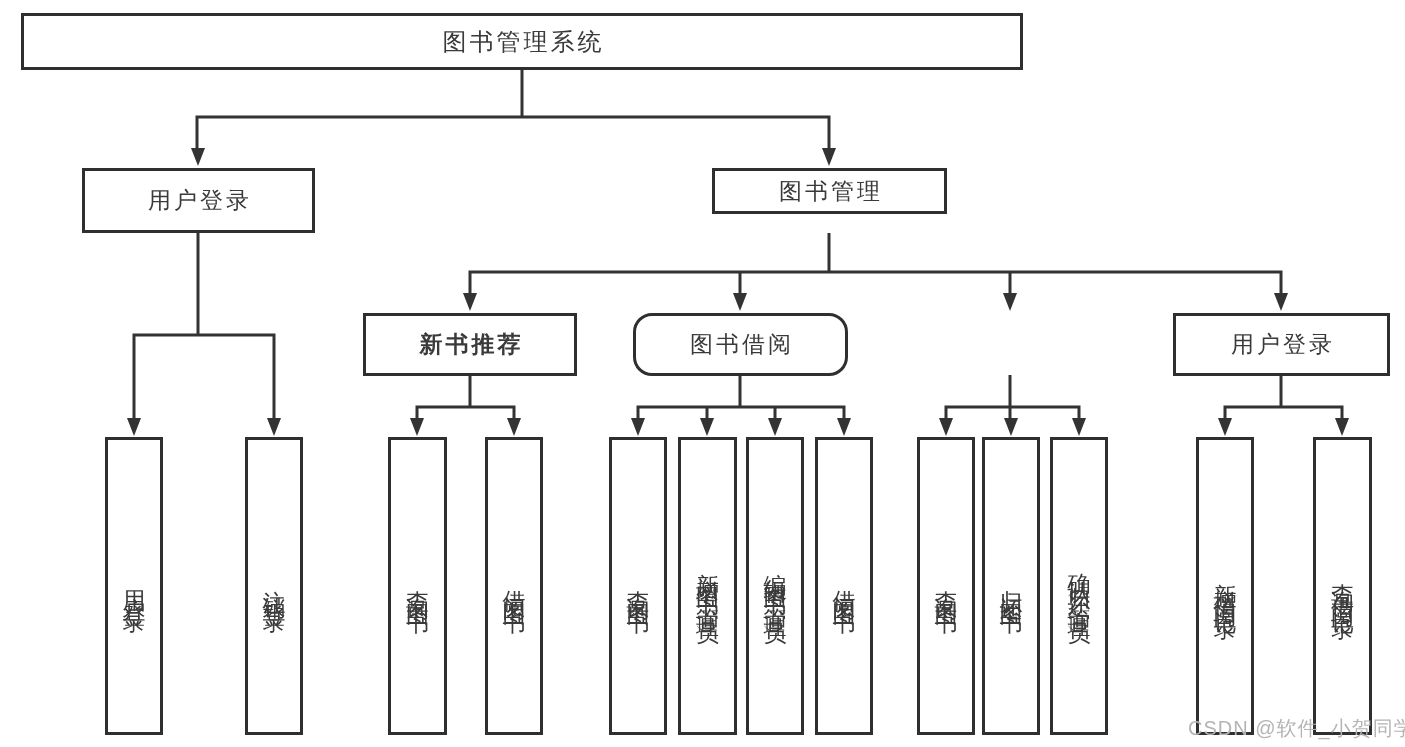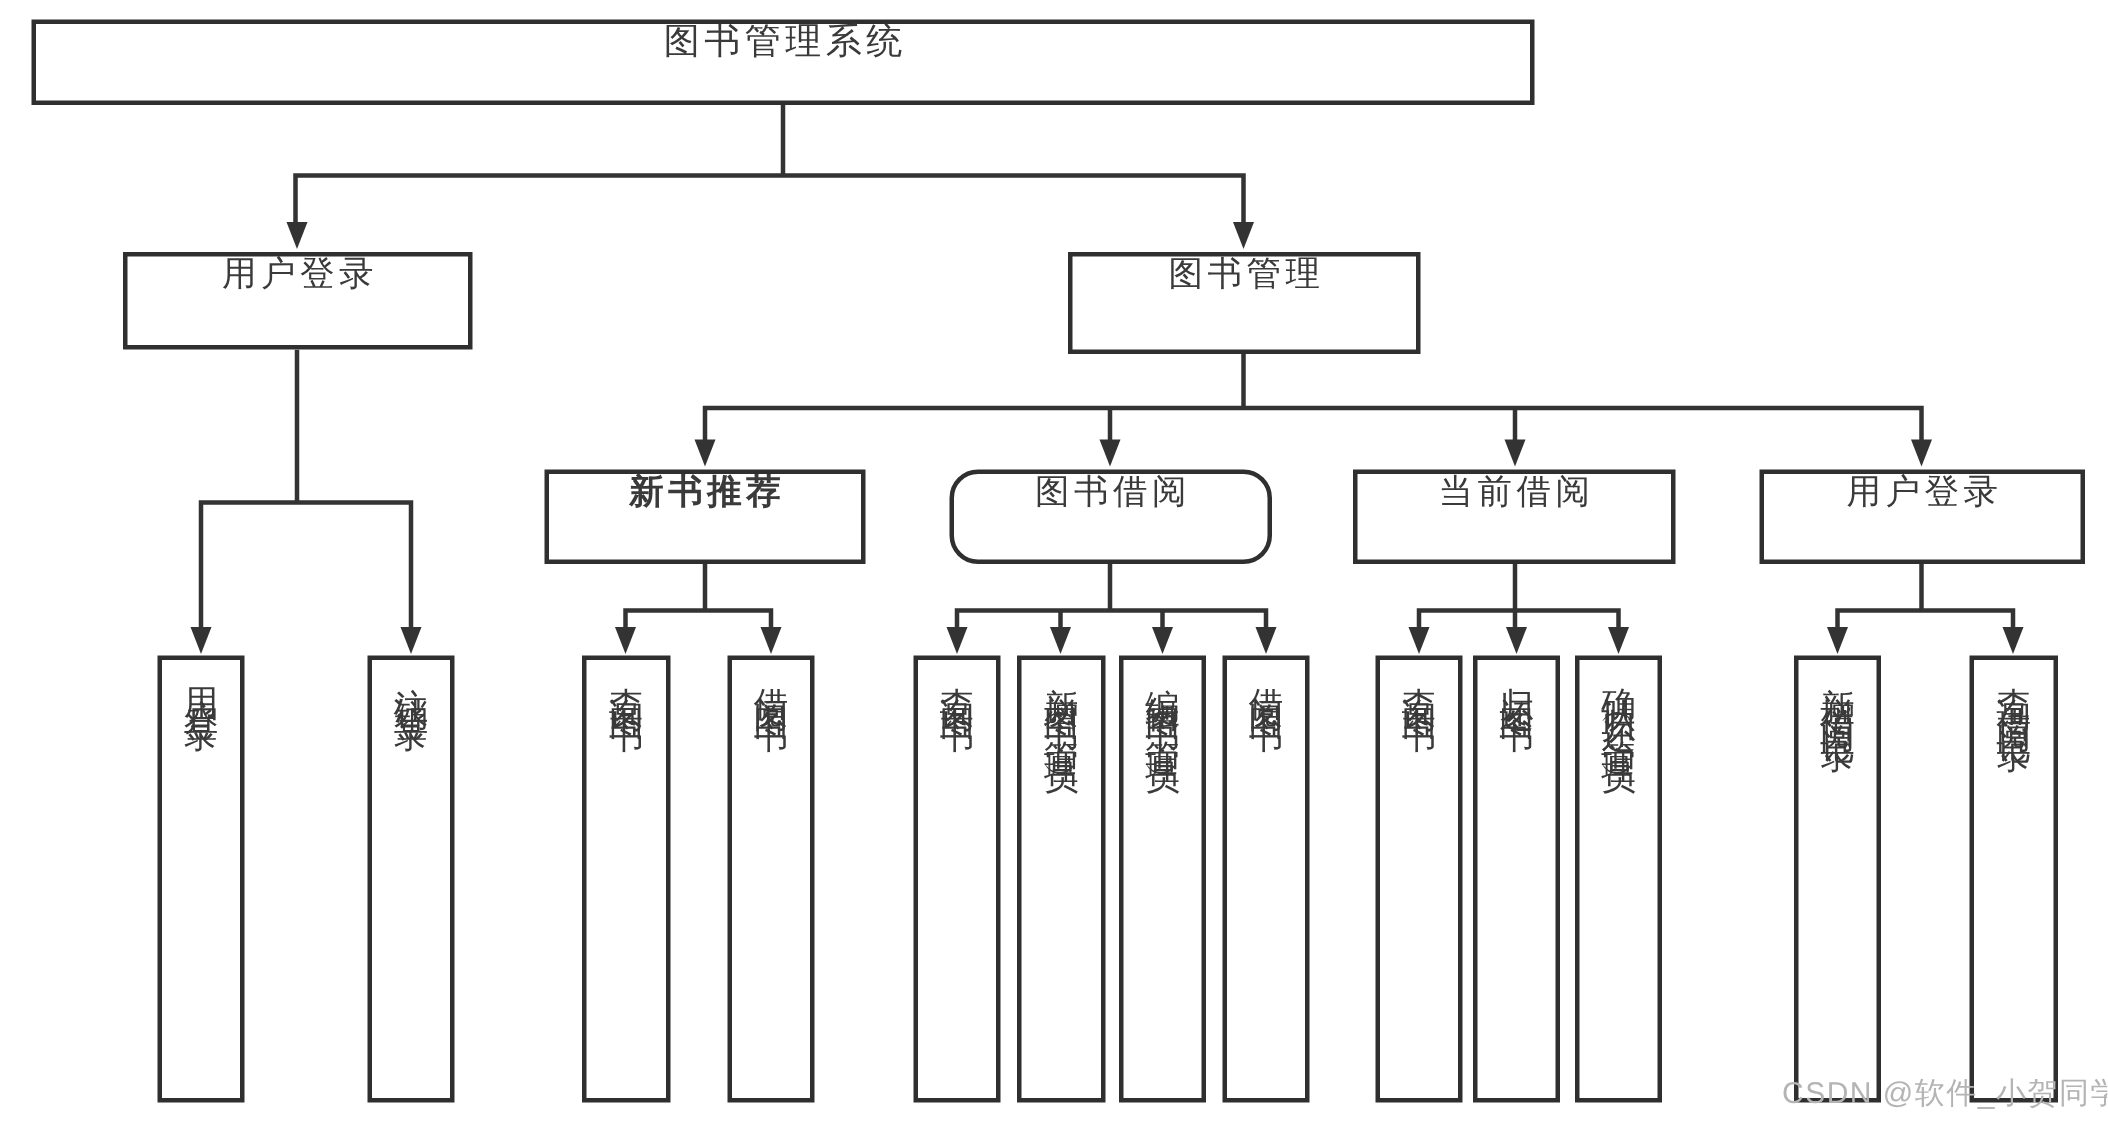--- a/index.html
+++ b/index.html
@@ -10,21 +10,21 @@
     font-family:"Liberation Sans", sans-serif;
     overflow:hidden;
   }
   .connectors{position:absolute;left:0;top:0;z-index:1;}
   .box{
     position:absolute;
     box-sizing:border-box;
     background:#ffffff;
     border:3px solid #2f2f2f;
     display:flex;
-    align-items:flex-start;
+    align-items:center;
     justify-content:center;
     color:#3a3a3a;
     z-index:2;
   }
   .h-label{
     font-size:23px;
     letter-spacing:3px;
     text-indent:3px;
     white-space:nowrap;
     line-height:1;
@@ -103,32 +103,29 @@
     </g>
   </svg>
 
   <div class="box" style="left:21px;top:13px;width:1002px;height:57px;">
     <span class="h-label root-label">图书管理系统</span>
   </div>
 
   <div class="box" style="left:82px;top:168px;width:233px;height:65px;">
     <span class="h-label">用户登录</span>
   </div>
-  <div class="box" style="left:712px;top:168px;width:235px;height:68px;">
+  <div class="box" style="left:712px;top:168px;width:235px;height:46px;">
     <span class="h-label">图书管理</span>
   </div>
 
   <div class="box" style="left:363px;top:313px;width:214px;height:63px;font-weight:bold;">
     <span class="h-label">新书推荐</span>
   </div>
   <div class="box" style="left:633px;top:313px;width:215px;height:63px;border-radius:19px;">
     <span class="h-label">图书借阅</span>
-  </div>
-  <div class="box" style="left:902px;top:313px;width:215px;height:63px;">
-    <span class="h-label">当前借阅</span>
   </div>
   <div class="box" style="left:1173px;top:313px;width:217px;height:63px;">
     <span class="h-label">用户登录</span>
   </div>
 
   <div class="box" style="left:105px;top:437px;width:58px;height:298px;">
     <span class="v-label">用户登录</span>
   </div>
   <div class="box" style="left:245px;top:437px;width:58px;height:298px;">
     <span class="v-label">注销登录</span>

